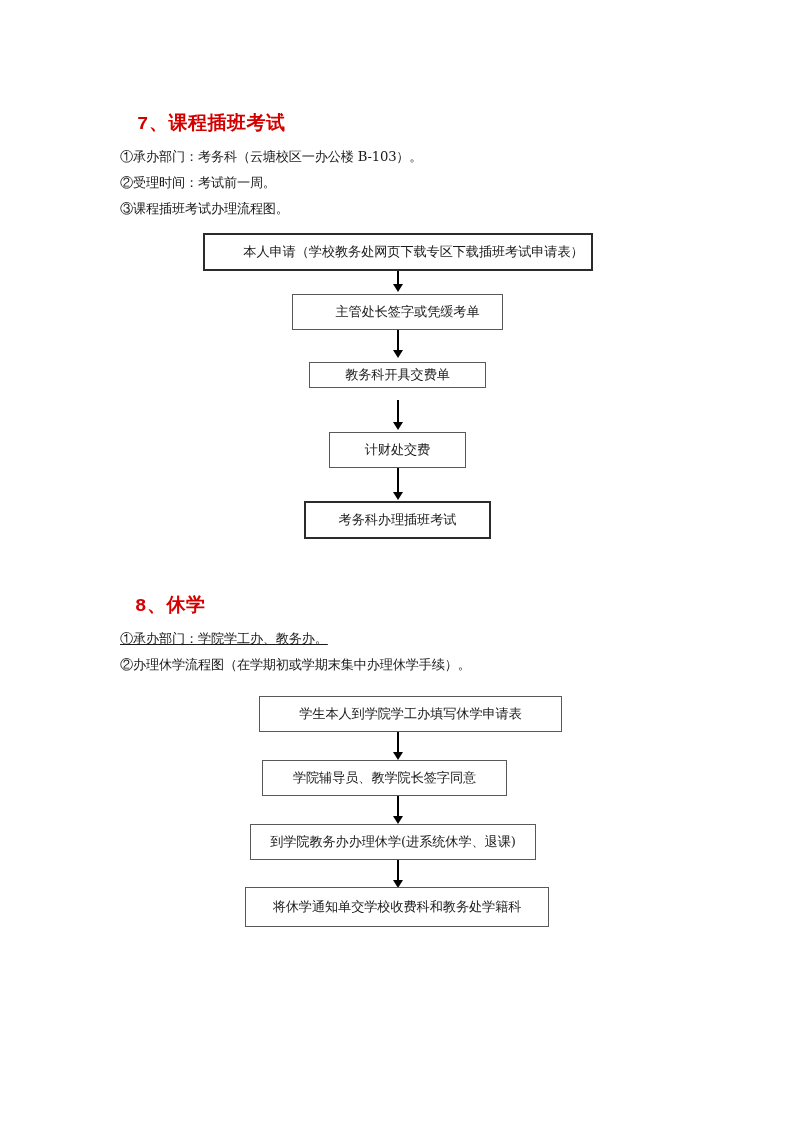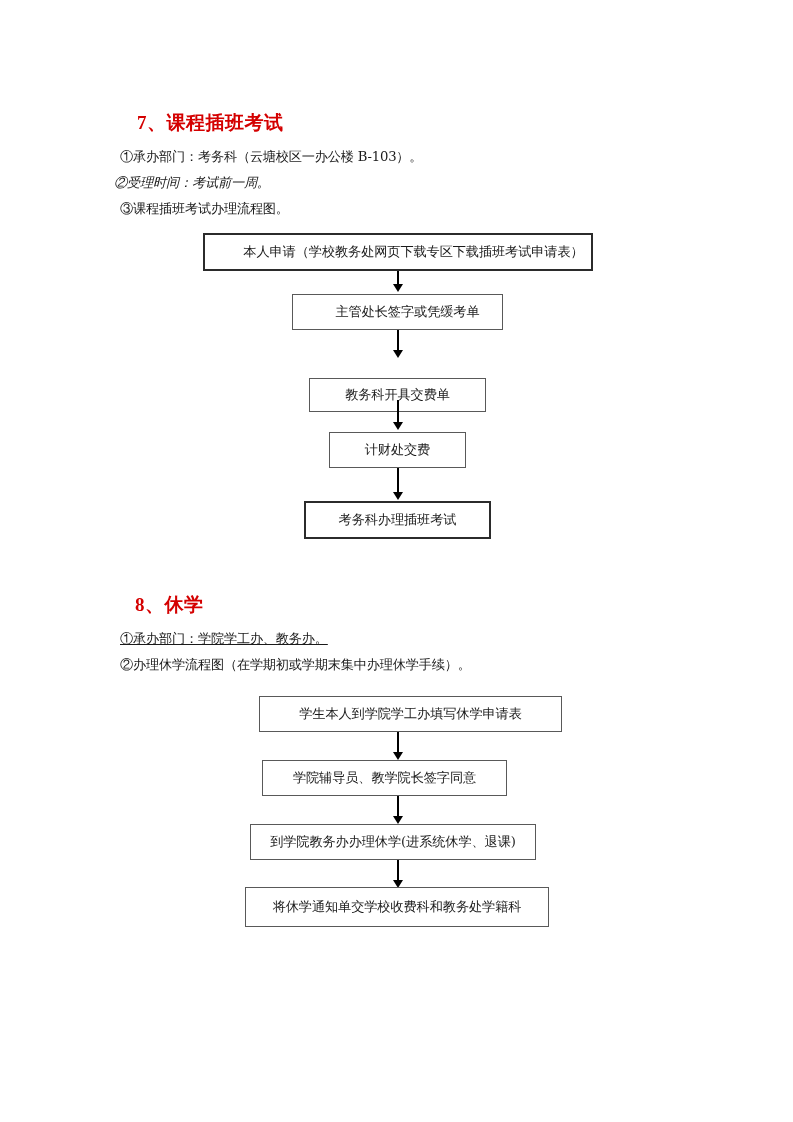--- a/index.html
+++ b/index.html
@@ -18,21 +18,21 @@
   }
 
   .page {
     position: absolute;
     inset: 0;
   }
 
   
   .section-heading {
     position: absolute;
-    font-family: Liberation Serif, serif;
+    font-family: Liberation Mono, monospace;
     font-weight: bold;
     font-size: 19px;
     letter-spacing: 0.5px;
     color: #d40000;
     white-space: nowrap;
   }
 
   
   .body-line {
     position: absolute;
@@ -89,39 +89,39 @@
 </style>
 </head>
 <body>
 
 <div class="page">
 
   <div class="section-heading" style="left:137px; top:110px;">7、课程插班考试</div>
 
   <div class="body-line" style="left:120px; top:150px;">①承办部门：考务科（云塘校区一办公楼 B-103）。</div>
 
-  <div class="body-line" style="left:114px; top:176px;font-style:italic;">②受理时间：考试前一周。</div>
+  <div class="body-line" style="left:120px; top:176px;">②受理时间：考试前一周。</div>
 
   <div class="body-line" style="left:120px; top:202px;">③课程插班考试办理流程图。</div>
 
   <div class="flow-box border-thick" style="left:203px; top:233px; width:390px; height:38px;padding-left:31px;">本人申请（学校教务处网页下载专区下载插班考试申请表）</div>
 
   <div class="connector" style="left:397px; top:271px; height:21px;">
     <span class="shaft" style="height:14px;"></span>
     <span class="head" style="top:13px;"></span>
   </div>
 
   <div class="flow-box border-thin" style="left:292px; top:294px; width:211px; height:36px;padding-left:20px;">主管处长签字或凭缓考单</div>
 
   <div class="connector" style="left:397px; top:330px; height:28px;">
     <span class="shaft" style="height:21px;"></span>
     <span class="head" style="top:20px;"></span>
   </div>
 
-  <div class="flow-box border-thin" style="left:309px; top:362px; width:177px; height:34px;margin-top:16px;">教务科开具交费单</div>
+  <div class="flow-box border-thin" style="left:309px; top:362px; width:177px; height:26px;">教务科开具交费单</div>
 
   <div class="connector" style="left:397px; top:400px; height:30px;">
     <span class="shaft" style="height:23px;"></span>
     <span class="head" style="top:22px;"></span>
   </div>
 
   <div class="flow-box border-thin" style="left:329px; top:432px; width:137px; height:36px;">计财处交费</div>
 
   <div class="connector" style="left:397px; top:468px; height:32px;">
     <span class="shaft" style="height:25px;"></span>

